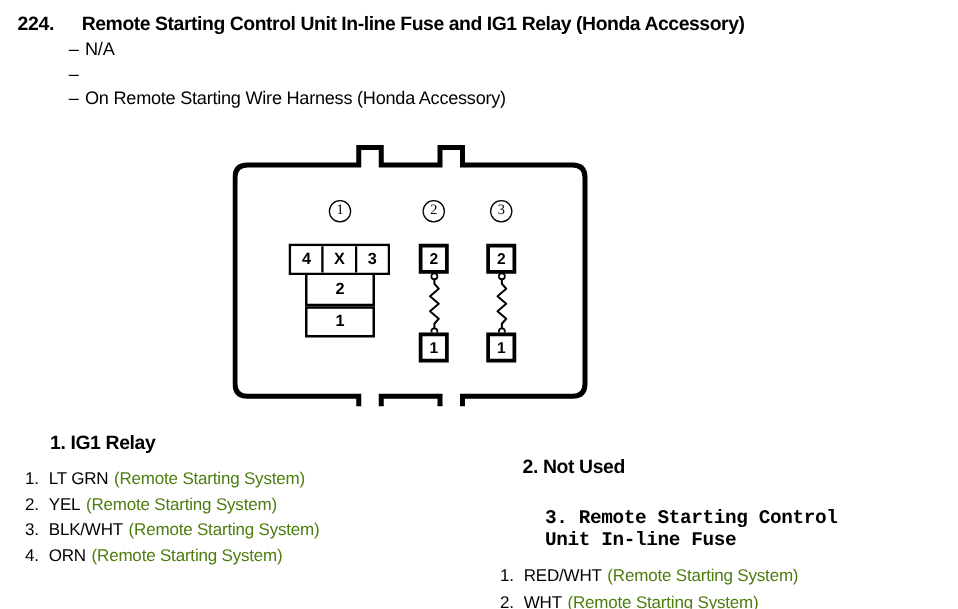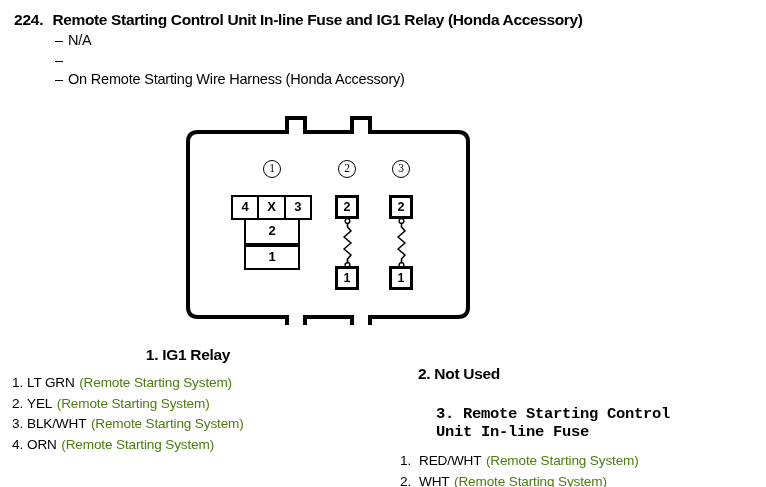--- a/index.html
+++ b/index.html
@@ -35,21 +35,21 @@
     font-size: 15.5px;
     font-weight: bold;
     letter-spacing: -0.2px;
     white-space: nowrap;
   }
   #entry-title {
     font-size: 15.5px;
     font-weight: bold;
     letter-spacing: -0.35px;
     white-space: nowrap;
-    margin-left: 9px;
+    margin-left: 22px;
   }
   #sub-lines {
     position: absolute;
     left: 55px;
     top: 31px;
   }
   .sub-line {
     font-size: 14.5px;
     letter-spacing: -0.2px;
     white-space: nowrap;
@@ -195,24 +195,23 @@
     width: 19px;
     flex: 0 0 19px;
   }
   .wire-sys {
     color: #4d7c0f;
     margin-left: 4.5px;
   }
 
   #legend-left {
     position: absolute;
-    left: 8px;
+    left: 20px;
     top: 346px;
     width: 340px;
-    text-align: center;
   }
   #legend-left .legend-head { margin-left: 20px; margin-bottom: 9px; }
 
   #legend-right {
     position: absolute;
     left: 370px;
     top: 365px;
     width: 390px;
     margin-left: 30px;
   }

